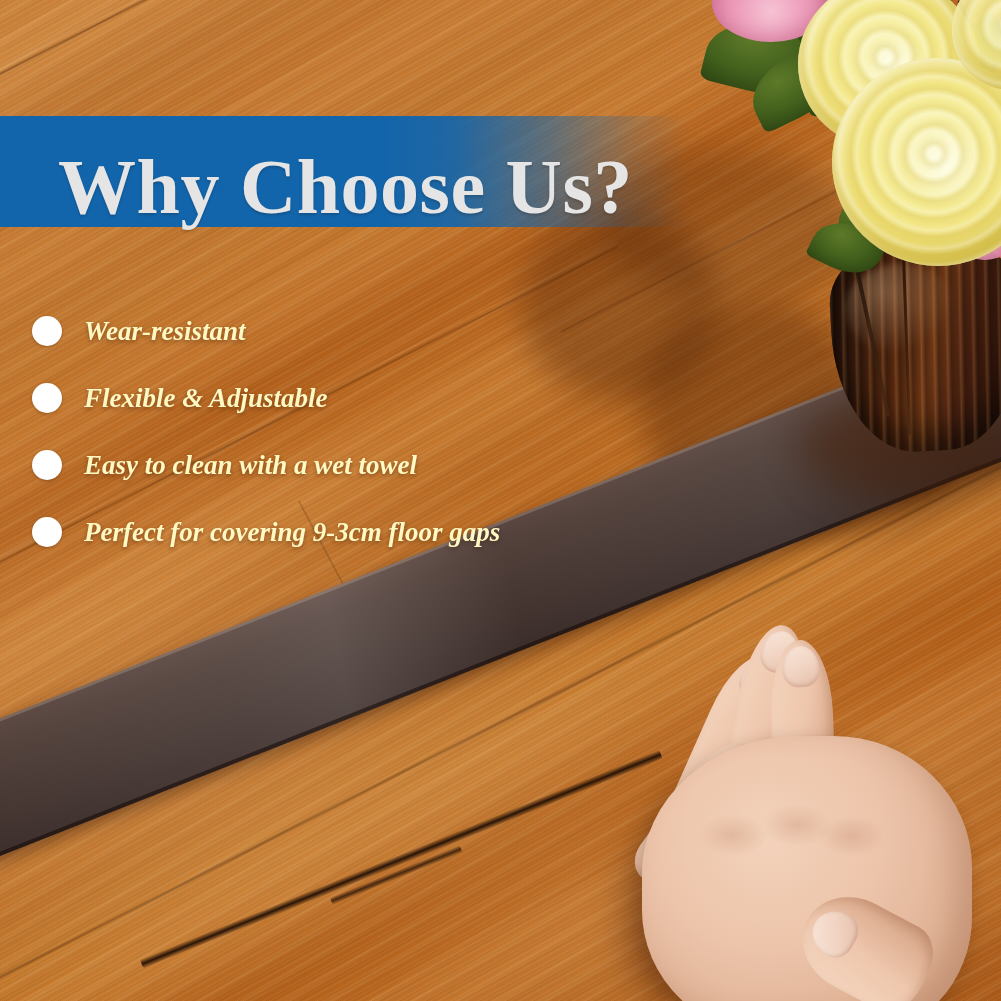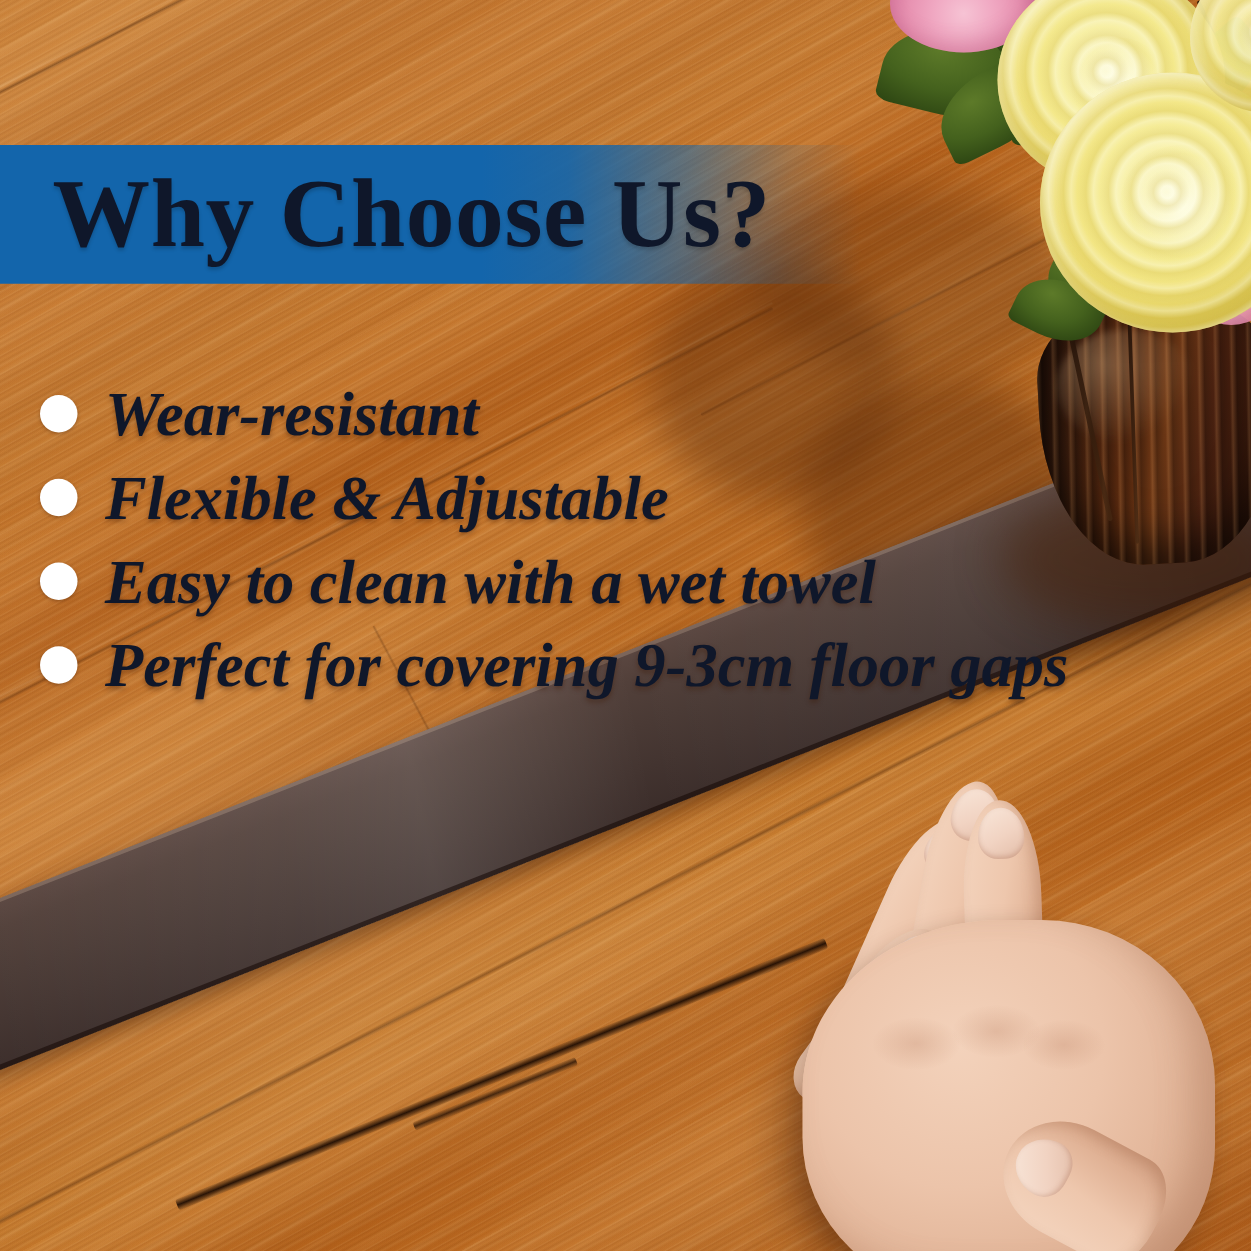--- a/index.html
+++ b/index.html
@@ -264,26 +264,26 @@
     background:linear-gradient(90deg,
       #1365ab 0%, #1365ab 56%,
       rgba(19,101,171,0.92) 66%,
       rgba(19,101,171,0.55) 80%,
       rgba(19,101,171,0.18) 92%,
       rgba(19,101,171,0.0) 100%);
   }
   .banner-title{
     position:absolute;
     left:42px;top:117px;
-    margin:0;
+    margin:16px;
     font-family:"Liberation Serif",serif;
     font-weight:700;
     font-size:78px;
     line-height:108px;
-    color:#0f172a;
+    color:#e5e5e5;
     letter-spacing:.5px;
     white-space:nowrap;
     text-shadow:0 2px 3px rgba(0,0,0,.18);
   }
 
   
   .bullets{
     position:absolute;
     left:32px;top:297px;
     width:760px;
@@ -299,23 +299,23 @@
     width:30px;height:30px;
     border-radius:50%;
     background:#ffffff;
     box-shadow:0 1px 3px rgba(60,24,4,.35);
     margin-right:22px;
   }
   .bullet-text{
     font-family:"Liberation Serif",serif;
     font-style:italic;
     font-weight:700;
-    font-size:50px;
+    font-size:27px;
     line-height:44px;
-    color:#0f172a;
+    color:#fef9c3;
     white-space:nowrap;
     text-shadow:0 2px 4px rgba(60,24,4,.42);
   }
 </style>
 </head>
 <body>
 
 <div id="shot">
 
   <div class="wood-base"></div>

